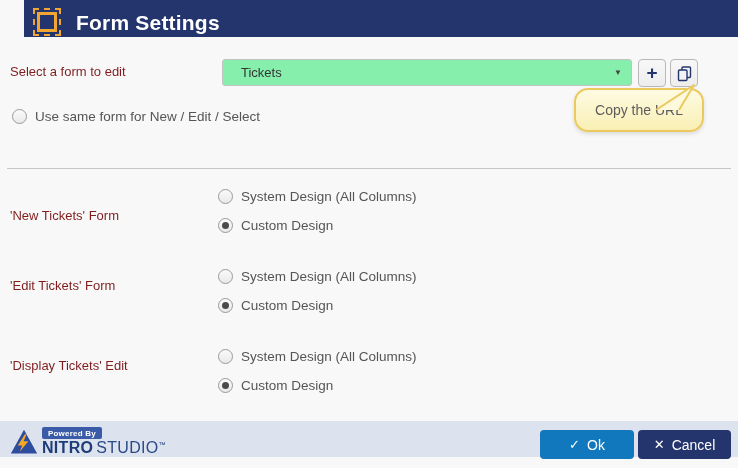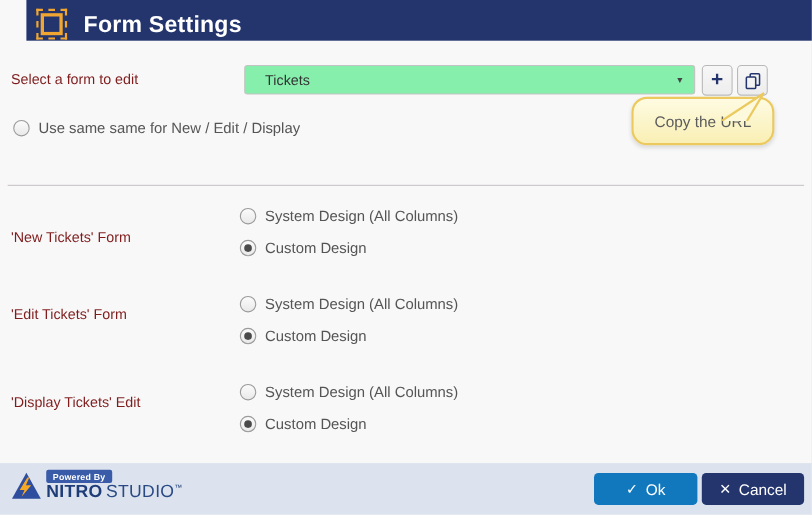--- a/index.html
+++ b/index.html
@@ -36,21 +36,21 @@
   
   .opt-row{position:absolute;display:flex;align-items:center;cursor:pointer;}
   .radio{width:13px;height:13px;border-radius:50%;border:1px solid #9a9a9a;
          background:linear-gradient(#fbfbfb,#e9e9e9);position:relative;flex:none;
          box-sizing:content-box;}
   .radio.checked::after{content:'';position:absolute;inset:3px;border-radius:50%;background:#4a4a4a;}
   .opt-label{margin-left:8px;font-size:13.5px;color:#555;white-space:nowrap;}
   .divider{position:absolute;left:7px;right:7px;top:168px;height:0;
            border-top:1px solid #c9c4c6;}
   
-  .ftr{position:absolute;left:0;top:421px;width:100%;height:47px;background:#dce3ee;}
+  .ftr{position:absolute;left:0;top:421px;width:100%;height:36px;background:#dce3ee;}
   .logo{position:absolute;left:10px;top:6px;display:flex;align-items:flex-end;}
   .logo-tri{width:28px;height:28px;margin-right:4px;}
   .logo-text{display:flex;flex-direction:column;align-items:flex-start;}
   .powered{background:#3a5ca8;color:#fff;font-size:8px;font-weight:700;
            padding:1.5px 6px;border-radius:2px;letter-spacing:.2px;}
   .brand{margin-top:1px;font-size:16px;color:#1e3c78;letter-spacing:.3px;line-height:1;}
   .brand b{font-weight:800;}
   .brand .lite{font-weight:400;color:#2a4a86;margin-left:3px;}
   .brand sup{font-size:7px;}
   .btn{position:absolute;top:9px;height:29px;border:none;border-radius:4px;color:#fff;
@@ -87,21 +87,21 @@
 
   <div class="callout">
     <span>Copy the URL</span>
   </div>
   <svg class="callout-tail" width="56" height="28" viewBox="0 0 56 28">
     <path d="M8,28 L46,3 L31,28" fill="#fdf9dc" stroke="#ebc95e" stroke-width="2" stroke-linejoin="round"></path>
   </svg>
 
   <div class="opt-row" style="left:12px;top:109px;">
     <span class="radio"></span>
-    <span class="opt-label">Use same same for New / Edit / Display</span>
+    <span class="opt-label">Use same form for New / Edit / Select</span>
   </div>
 
   <div class="divider"></div>
 
   <div class="lbl" style="top:196px;margin-top:12px;">'New Tickets' Form</div>
   <div class="opt-row" style="left:218px;top:189px;">
     <span class="radio"></span>
     <span class="opt-label">System Design (All Columns)</span>
   </div>
   <div class="opt-row" style="left:218px;top:218px;">

